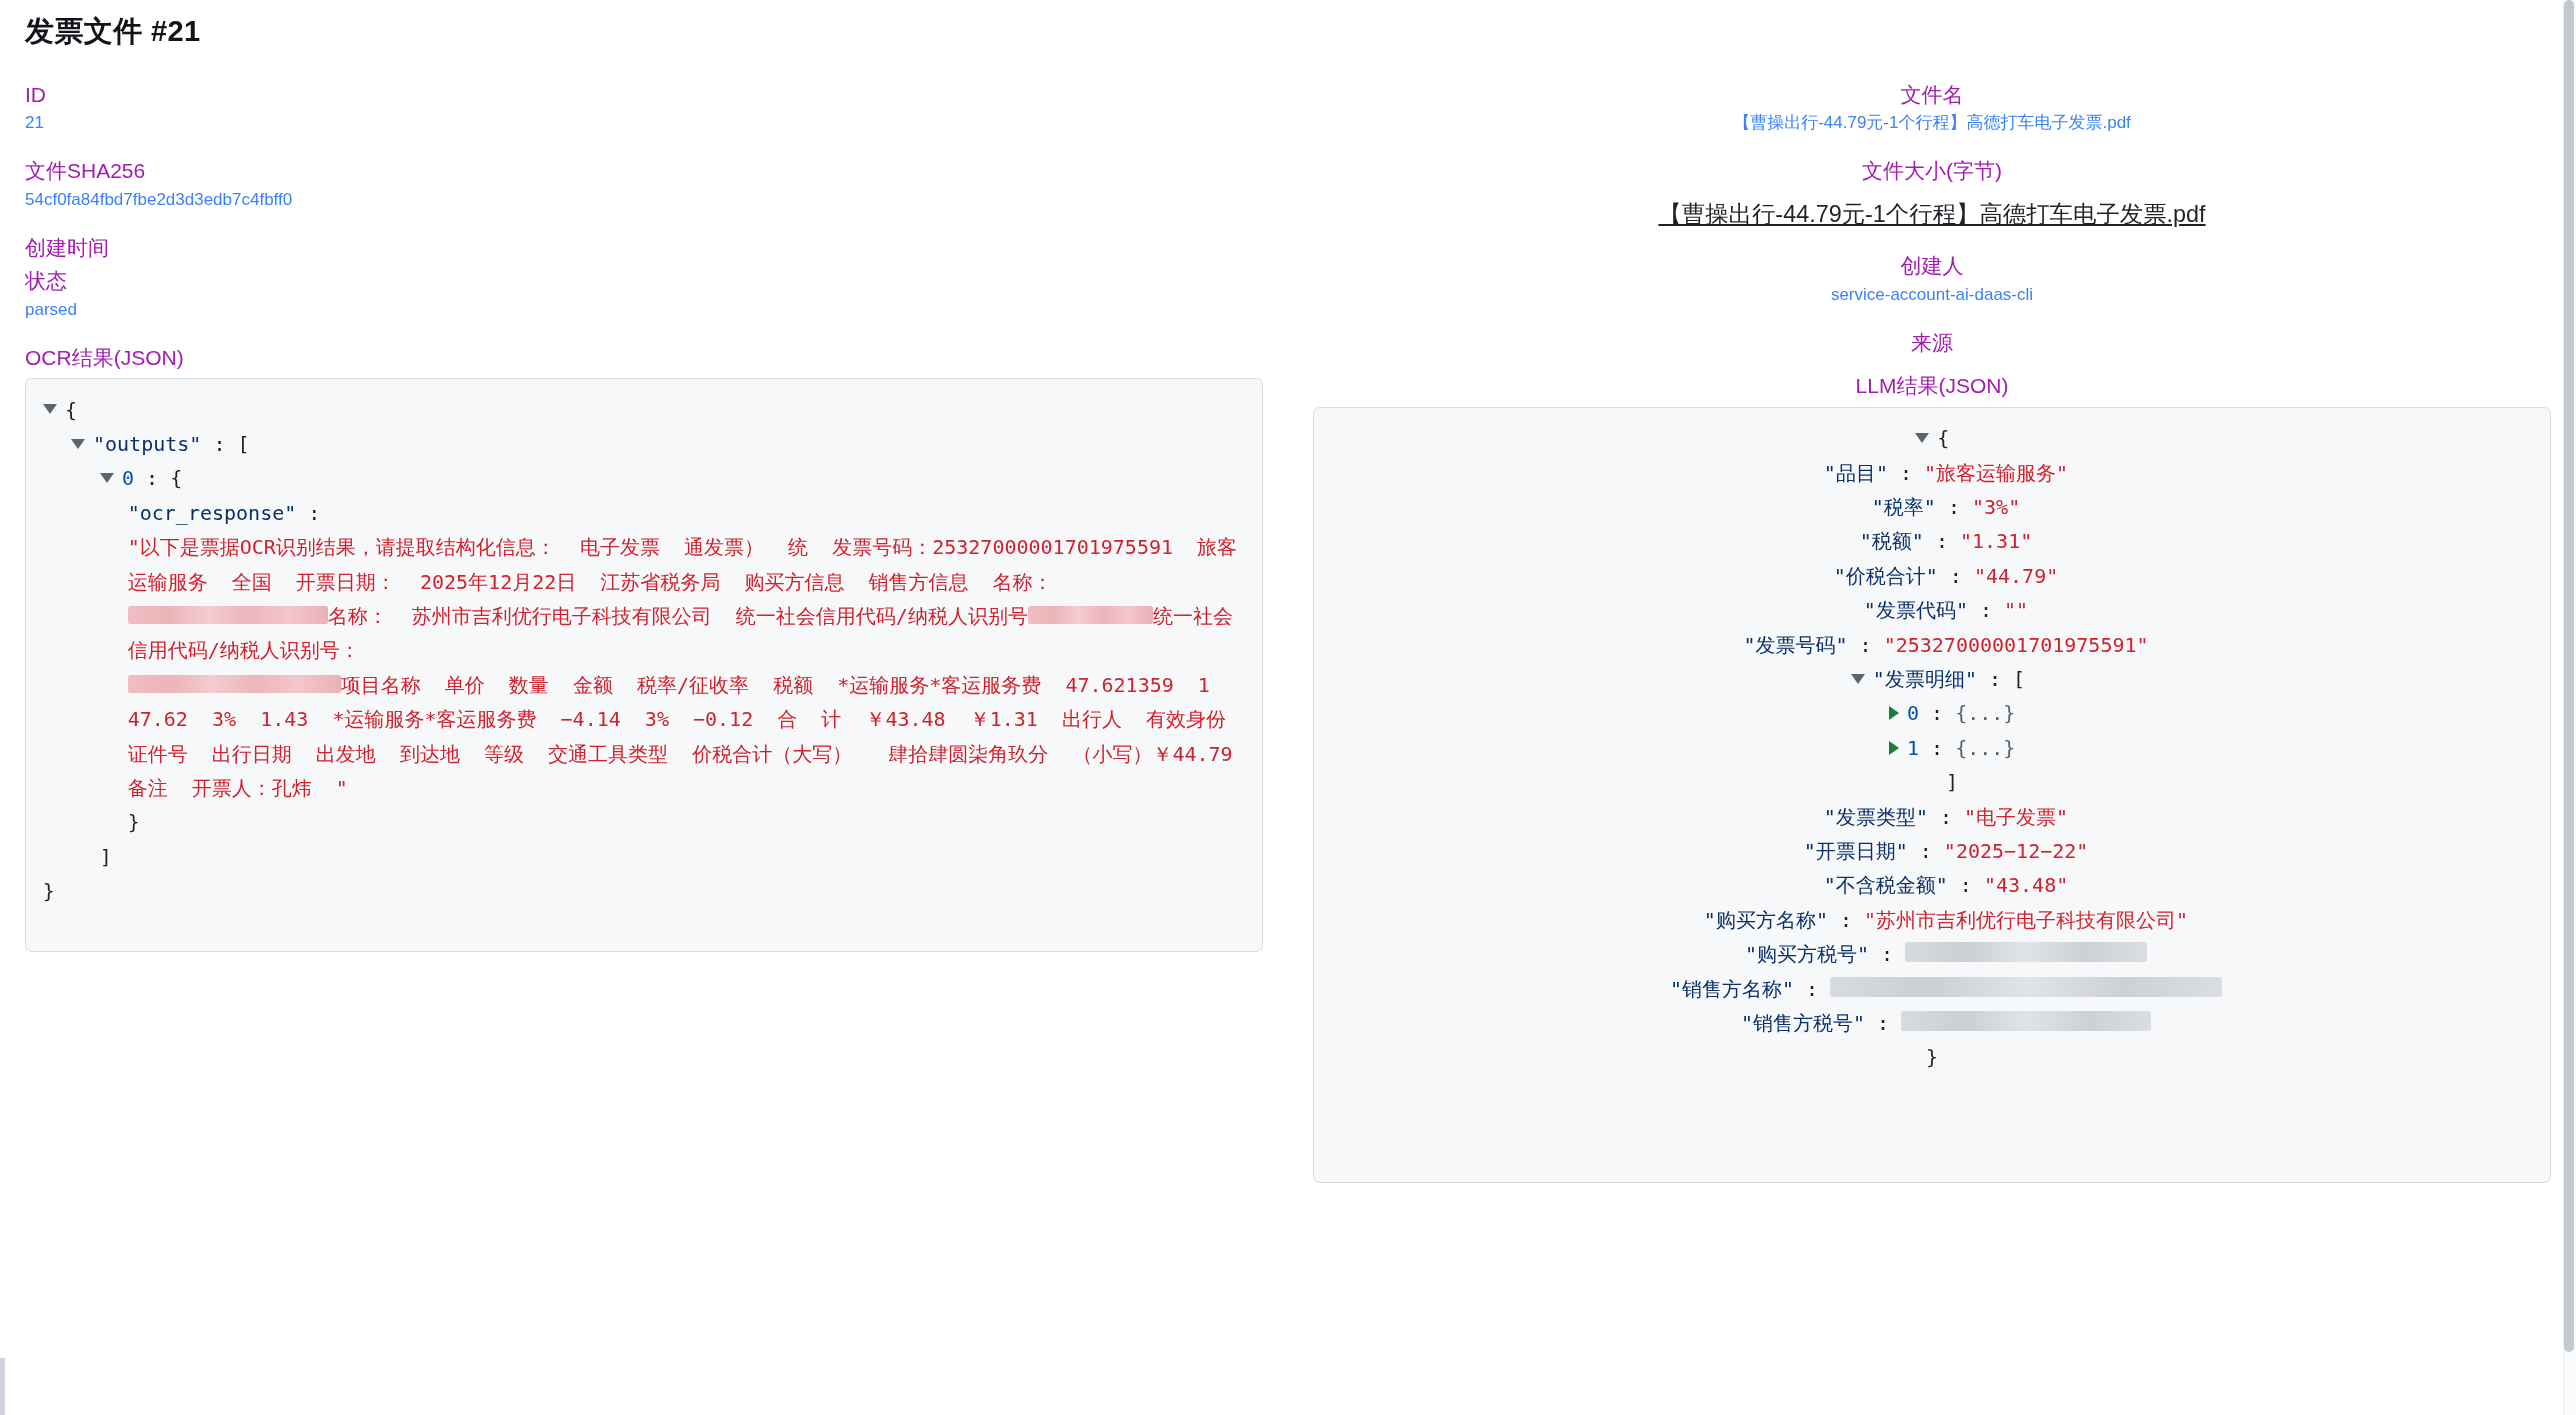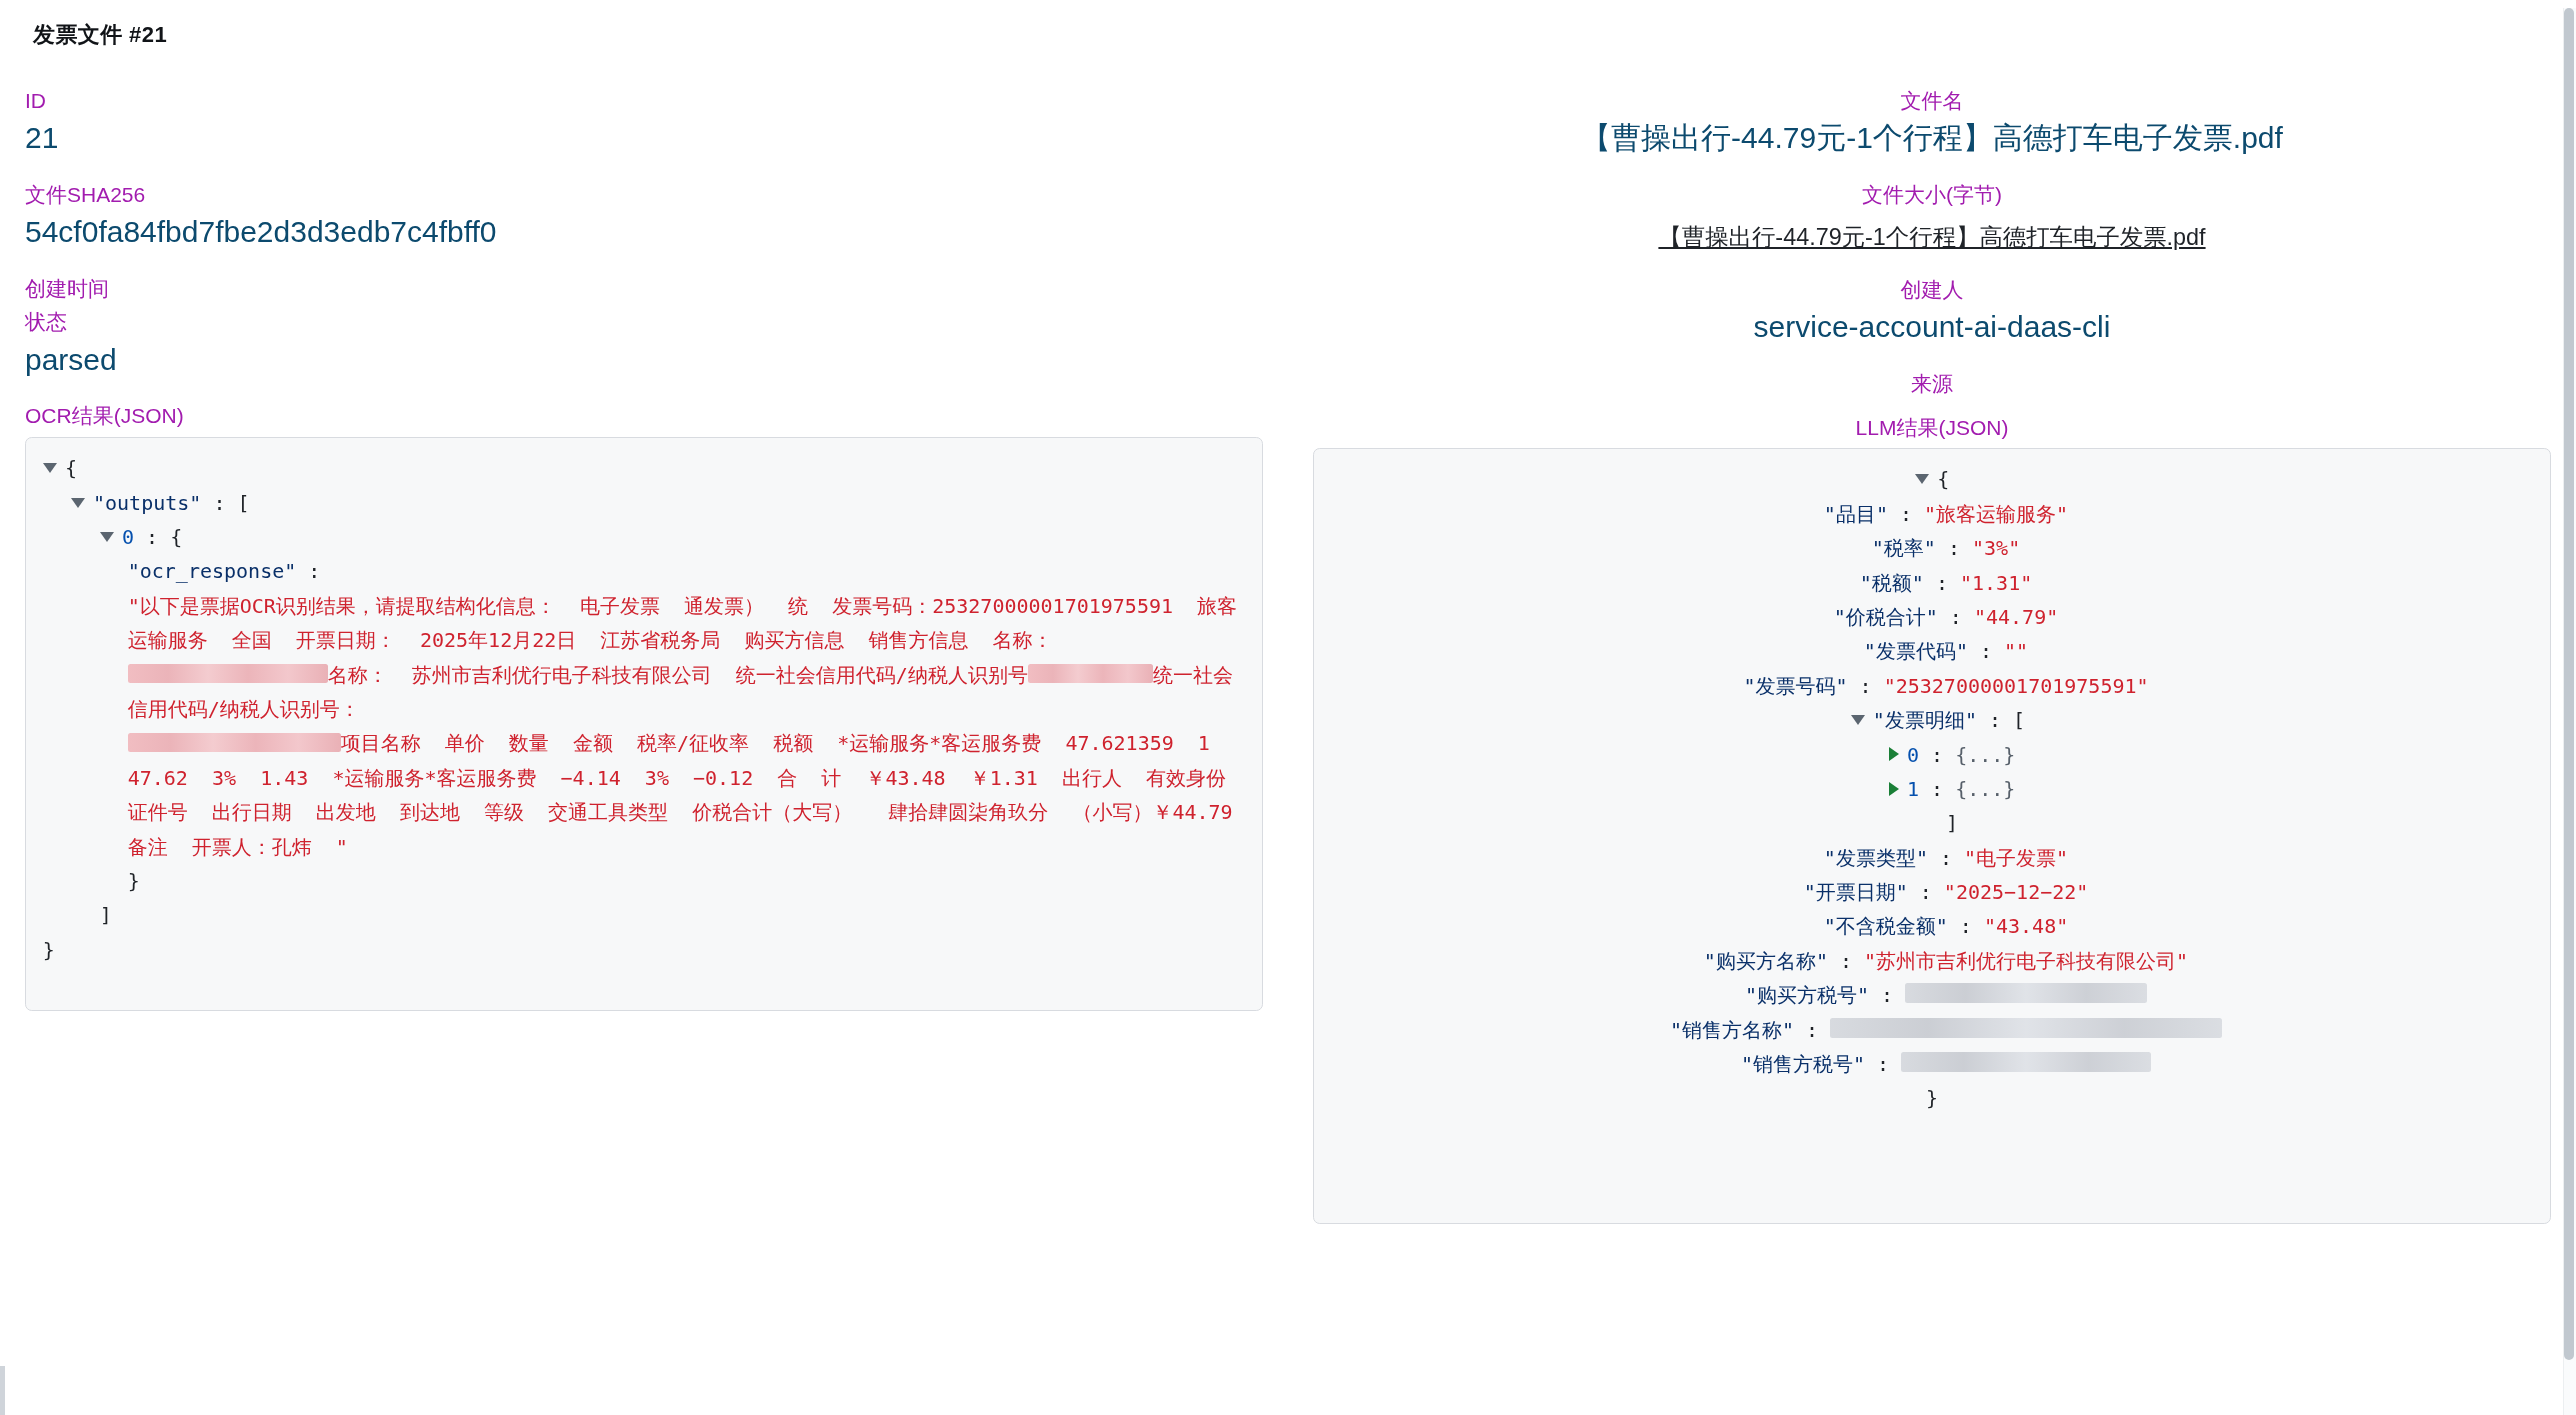--- a/index.html
+++ b/index.html
@@ -15,24 +15,24 @@
     overflow: hidden;
     position: relative;
   }
   .page {
     padding: 0 25px;
     position: relative;
     width: 2576px;
     height: 1416px;
   }
   .page-title {
-    font-size: 22px;
+    font-size: 29px;
     font-weight: bold;
     letter-spacing: 0.4px;
-    margin: 8px;
+    margin: 0;
     padding: 11.7px 0 22px 0;
     color: #111418;
   }
   .grid {
     display: flex;
     width: 100%;
     gap: 0px;
   }
   .col {
     width: 50%;
@@ -43,22 +43,22 @@
     margin-bottom: 0px;
   }
   .field-label {
     font-size: 21px;
     color: #a21caf;
     line-height: 1.2;
     padding: 8.3px 0 0 0;
     font-weight: normal;
   }
   .field-value {
-    font-size: 30px;
-    color: #0c4a6e;
+    font-size: 17px;
+    color: #3b82f6;
     line-height: 1.35;
     padding: 5px 0 15px 0;
     word-break: break-all;
   }
   .field-value.empty { padding-bottom: 5px; min-height: 8.3px;}
   .field-link {
     font-size: 23.4px;
     color: #1f2328;
     text-decoration: underline;
     line-height: 1.35;

